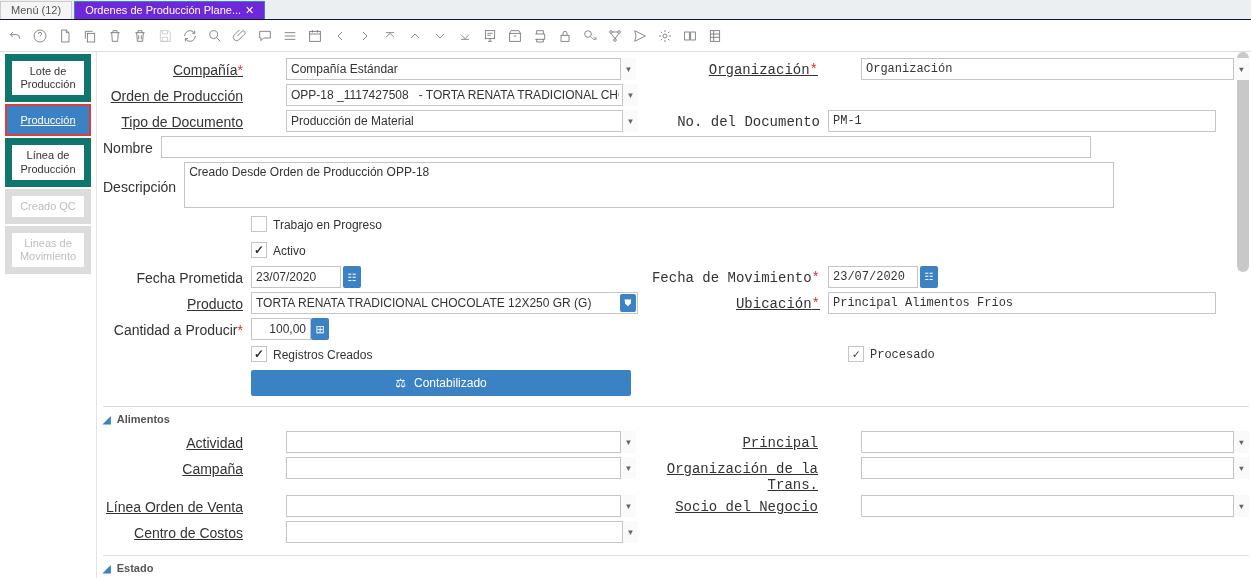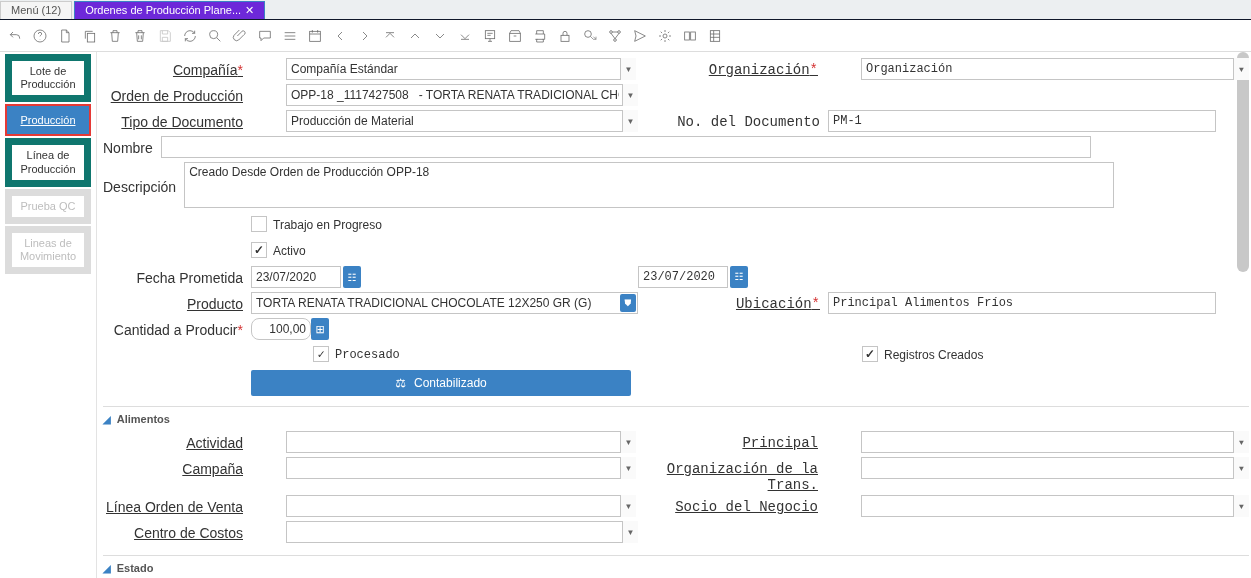--- a/index.html
+++ b/index.html
@@ -165,21 +165,21 @@
     height: 22px;
     background: #3b82c4;
     color: #fff;
     display: flex;
     align-items: center;
     justify-content: center;
     font-size: 10px;
     border-radius: 2px;
     margin-left: 2px;
   }
-  .inp.num { width: 60px; text-align: right; border-radius: 8px; }
+  .inp.num { width: 60px; text-align: right; }
   .calc-btn {
     width: 18px;
     height: 22px;
     background: #3b82c4;
     color: #fff;
     display: flex;
     align-items: center;
     justify-content: center;
     font-size: 11px;
     border-radius: 2px;
@@ -441,21 +441,21 @@
       </svg>
     </span>
 </div>
 
 <div class="main">
 
   <div class="sidebar">
     <div class="side-item">Lote de Producción</div>
     <div class="side-item active">Producción</div>
     <div class="side-item">Línea de Producción</div>
-    <div class="side-item disabled">Prueba QC</div>
+    <div class="side-item disabled">Creado QC</div>
     <div class="side-item disabled">Lineas de Movimiento</div>
   </div>
 
   <div class="content">
     <div class="scroll-thumb"></div>
 
     <div class="form-row">
       <div class="pair left">
         <div class="lbl link"><span>Compañía</span><span class="req">*</span></div>
         <div class="ctrl sel-wrap">
@@ -538,20 +538,21 @@
 
     <div class="form-row">
       <div class="pair left">
         <div class="lbl">Fecha Prometida</div>
         <div class="ctrl date-wrap">
           <input class="inp date" value="23/07/2020" style="">
           <span class="date-btn">☷</span>
         </div>
       </div>
       <div class="pair right">
+        <div class="lbl"><span>Fecha de Movimiento</span><span class="req">*</span></div>
         <div class="ctrl date-wrap">
           <input class="inp date" value="23/07/2020" style="">
           <span class="date-btn">☷</span>
         </div>
       </div>
     </div>
 
     <div class="form-row">
       <div class="pair left">
         <div class="lbl link">Producto</div>
@@ -572,32 +573,32 @@
       <div class="pair left">
         <div class="lbl"><span>Cantidad a Producir</span><span class="req">*</span></div>
         <div class="ctrl">
           <input class="inp num" value="100,00" style="">
           <span class="calc-btn">⊞</span>
         </div>
       </div>
     </div>
 
     <div class="form-row">
+      <div class="pair left">
+        <div class="lbl"></div>
+        <div class="inline-field">
+          <span class="chk checked"></span>
+          <span>Registros Creados</span>
+        </div>
+      </div>
       <div class="pair right">
         <div class="lbl"></div>
         <div class="inline-field" style="margin-left:20px">
           <span class="chk checked"></span>
           <span>Procesado</span>
-        </div>
-      </div>
-      <div class="pair left">
-        <div class="lbl"></div>
-        <div class="inline-field">
-          <span class="chk checked"></span>
-          <span>Registros Creados</span>
         </div>
       </div>
     </div>
 
     <div class="form-row">
       <div class="pair left">
         <div class="lbl"></div>
         <button class="btn-big">
           <span>⚖</span>
           <span>Contabilizado</span>

